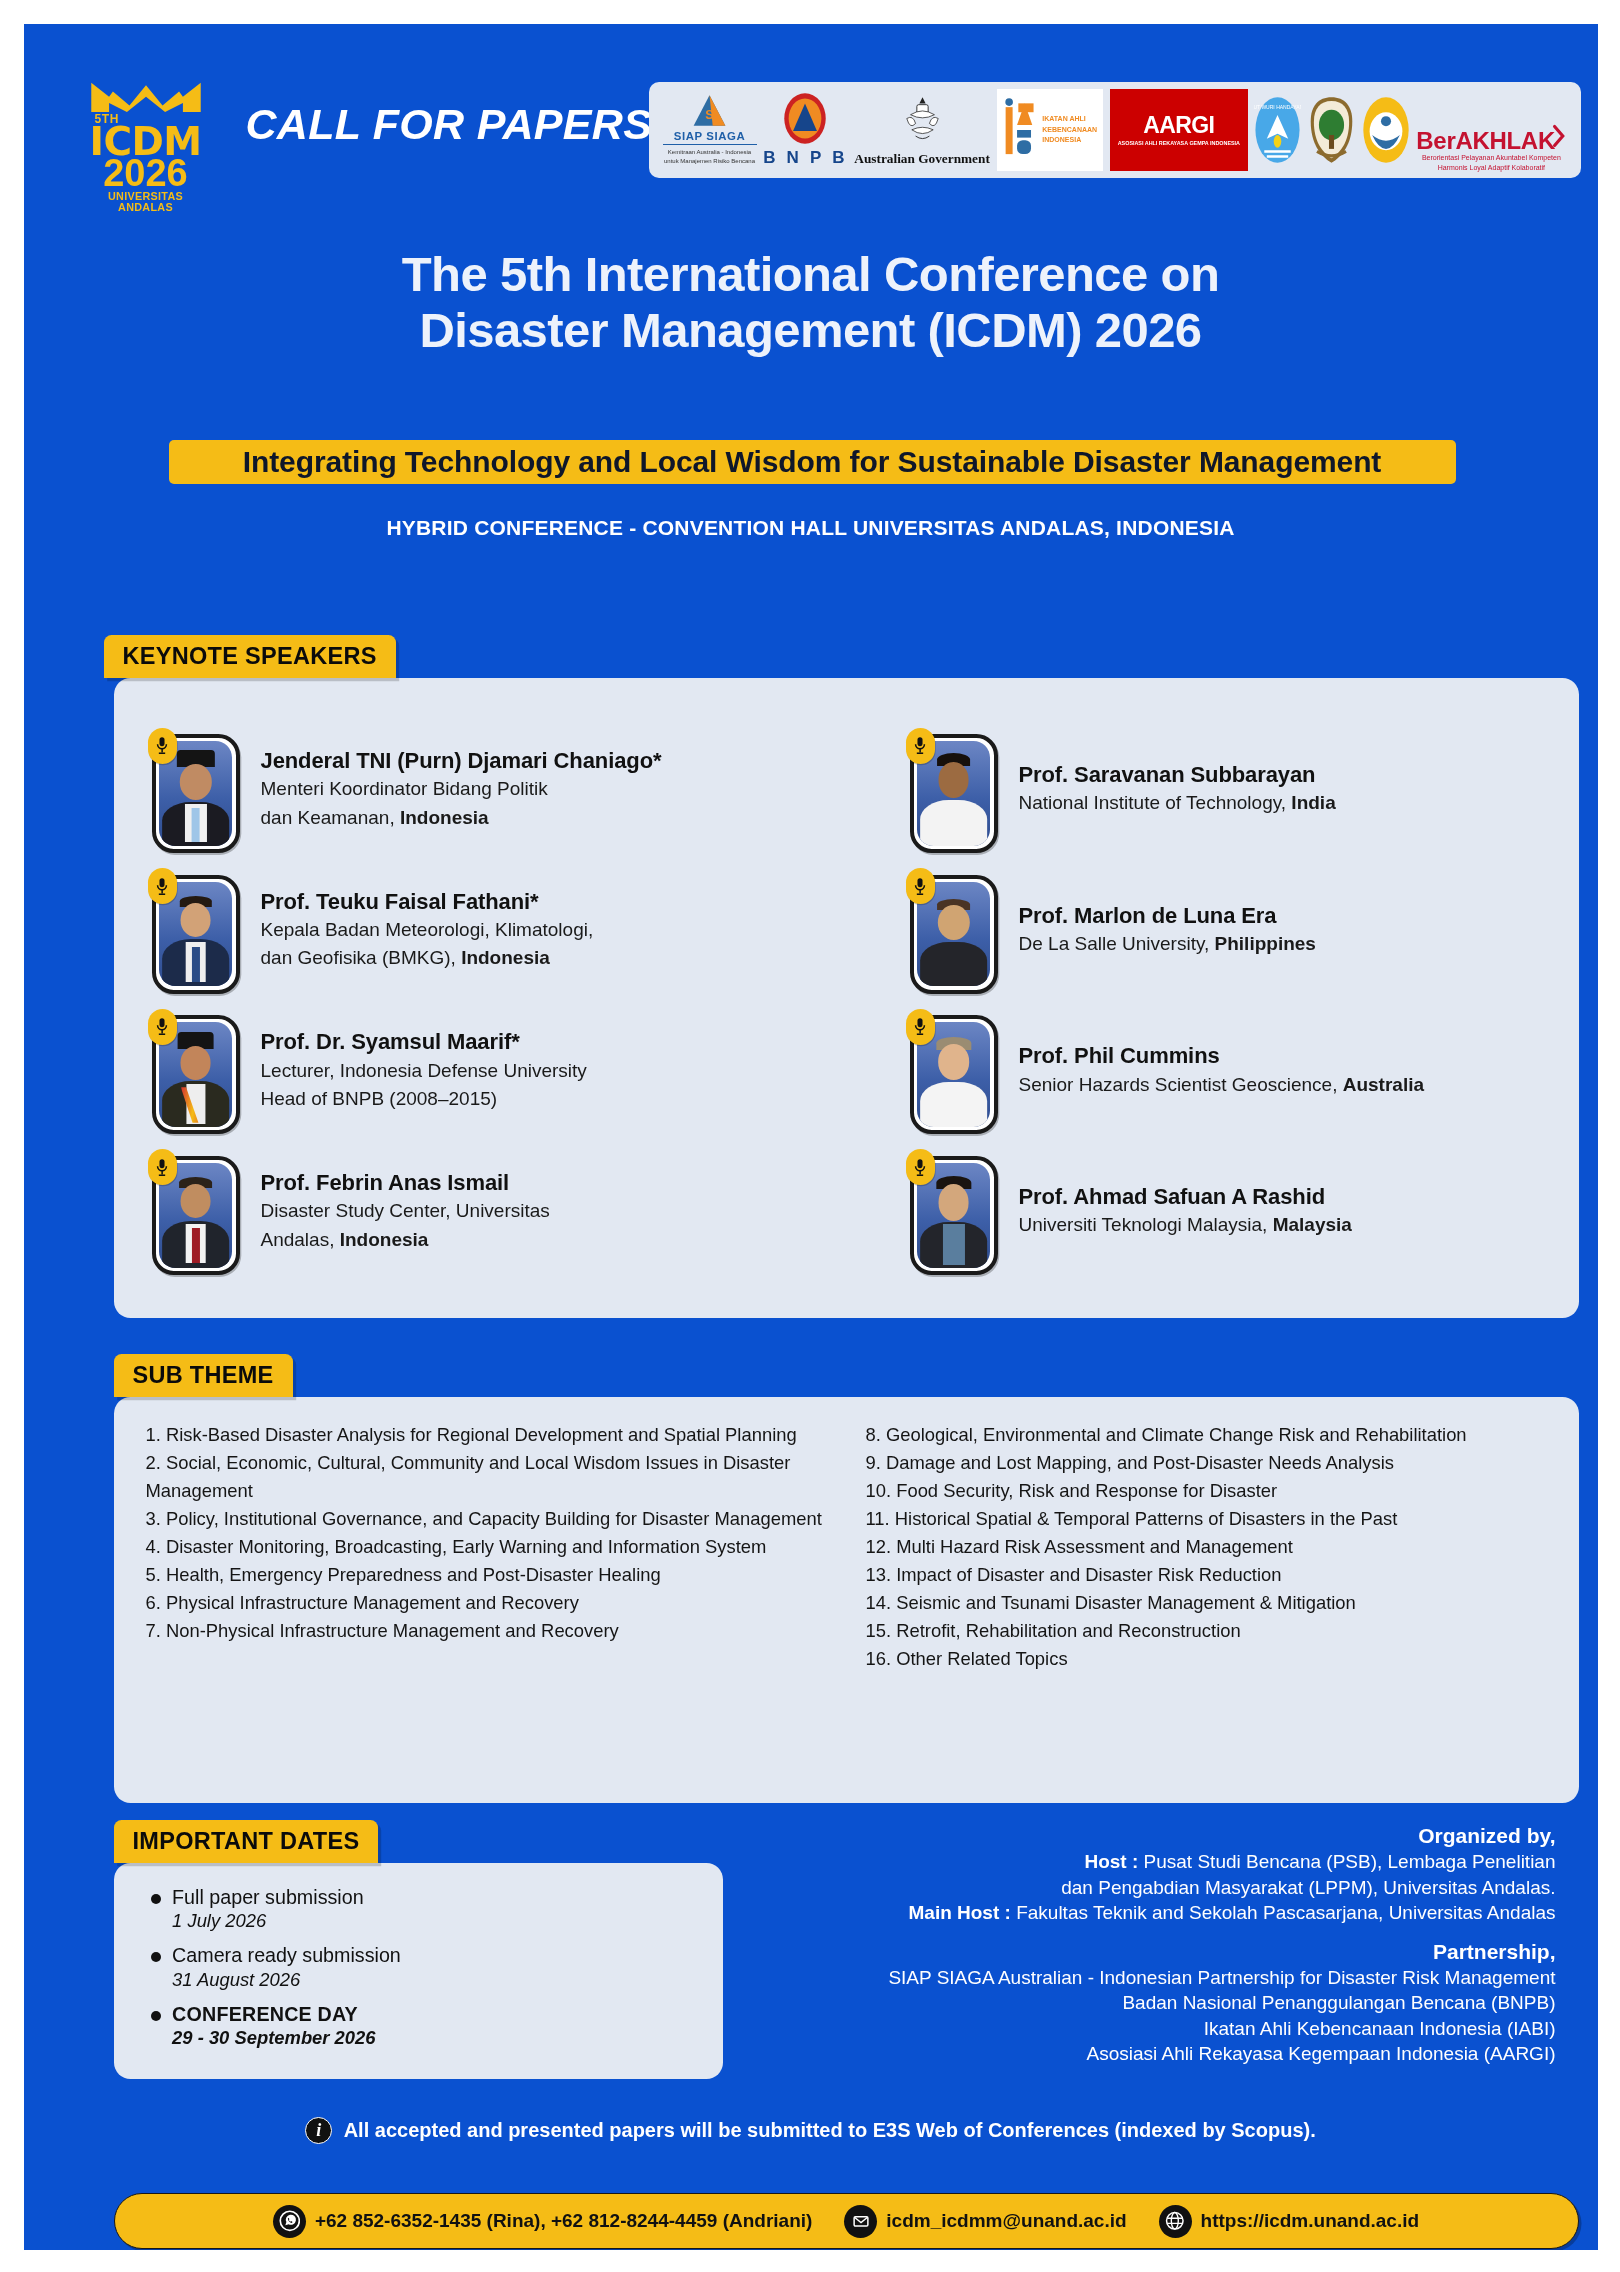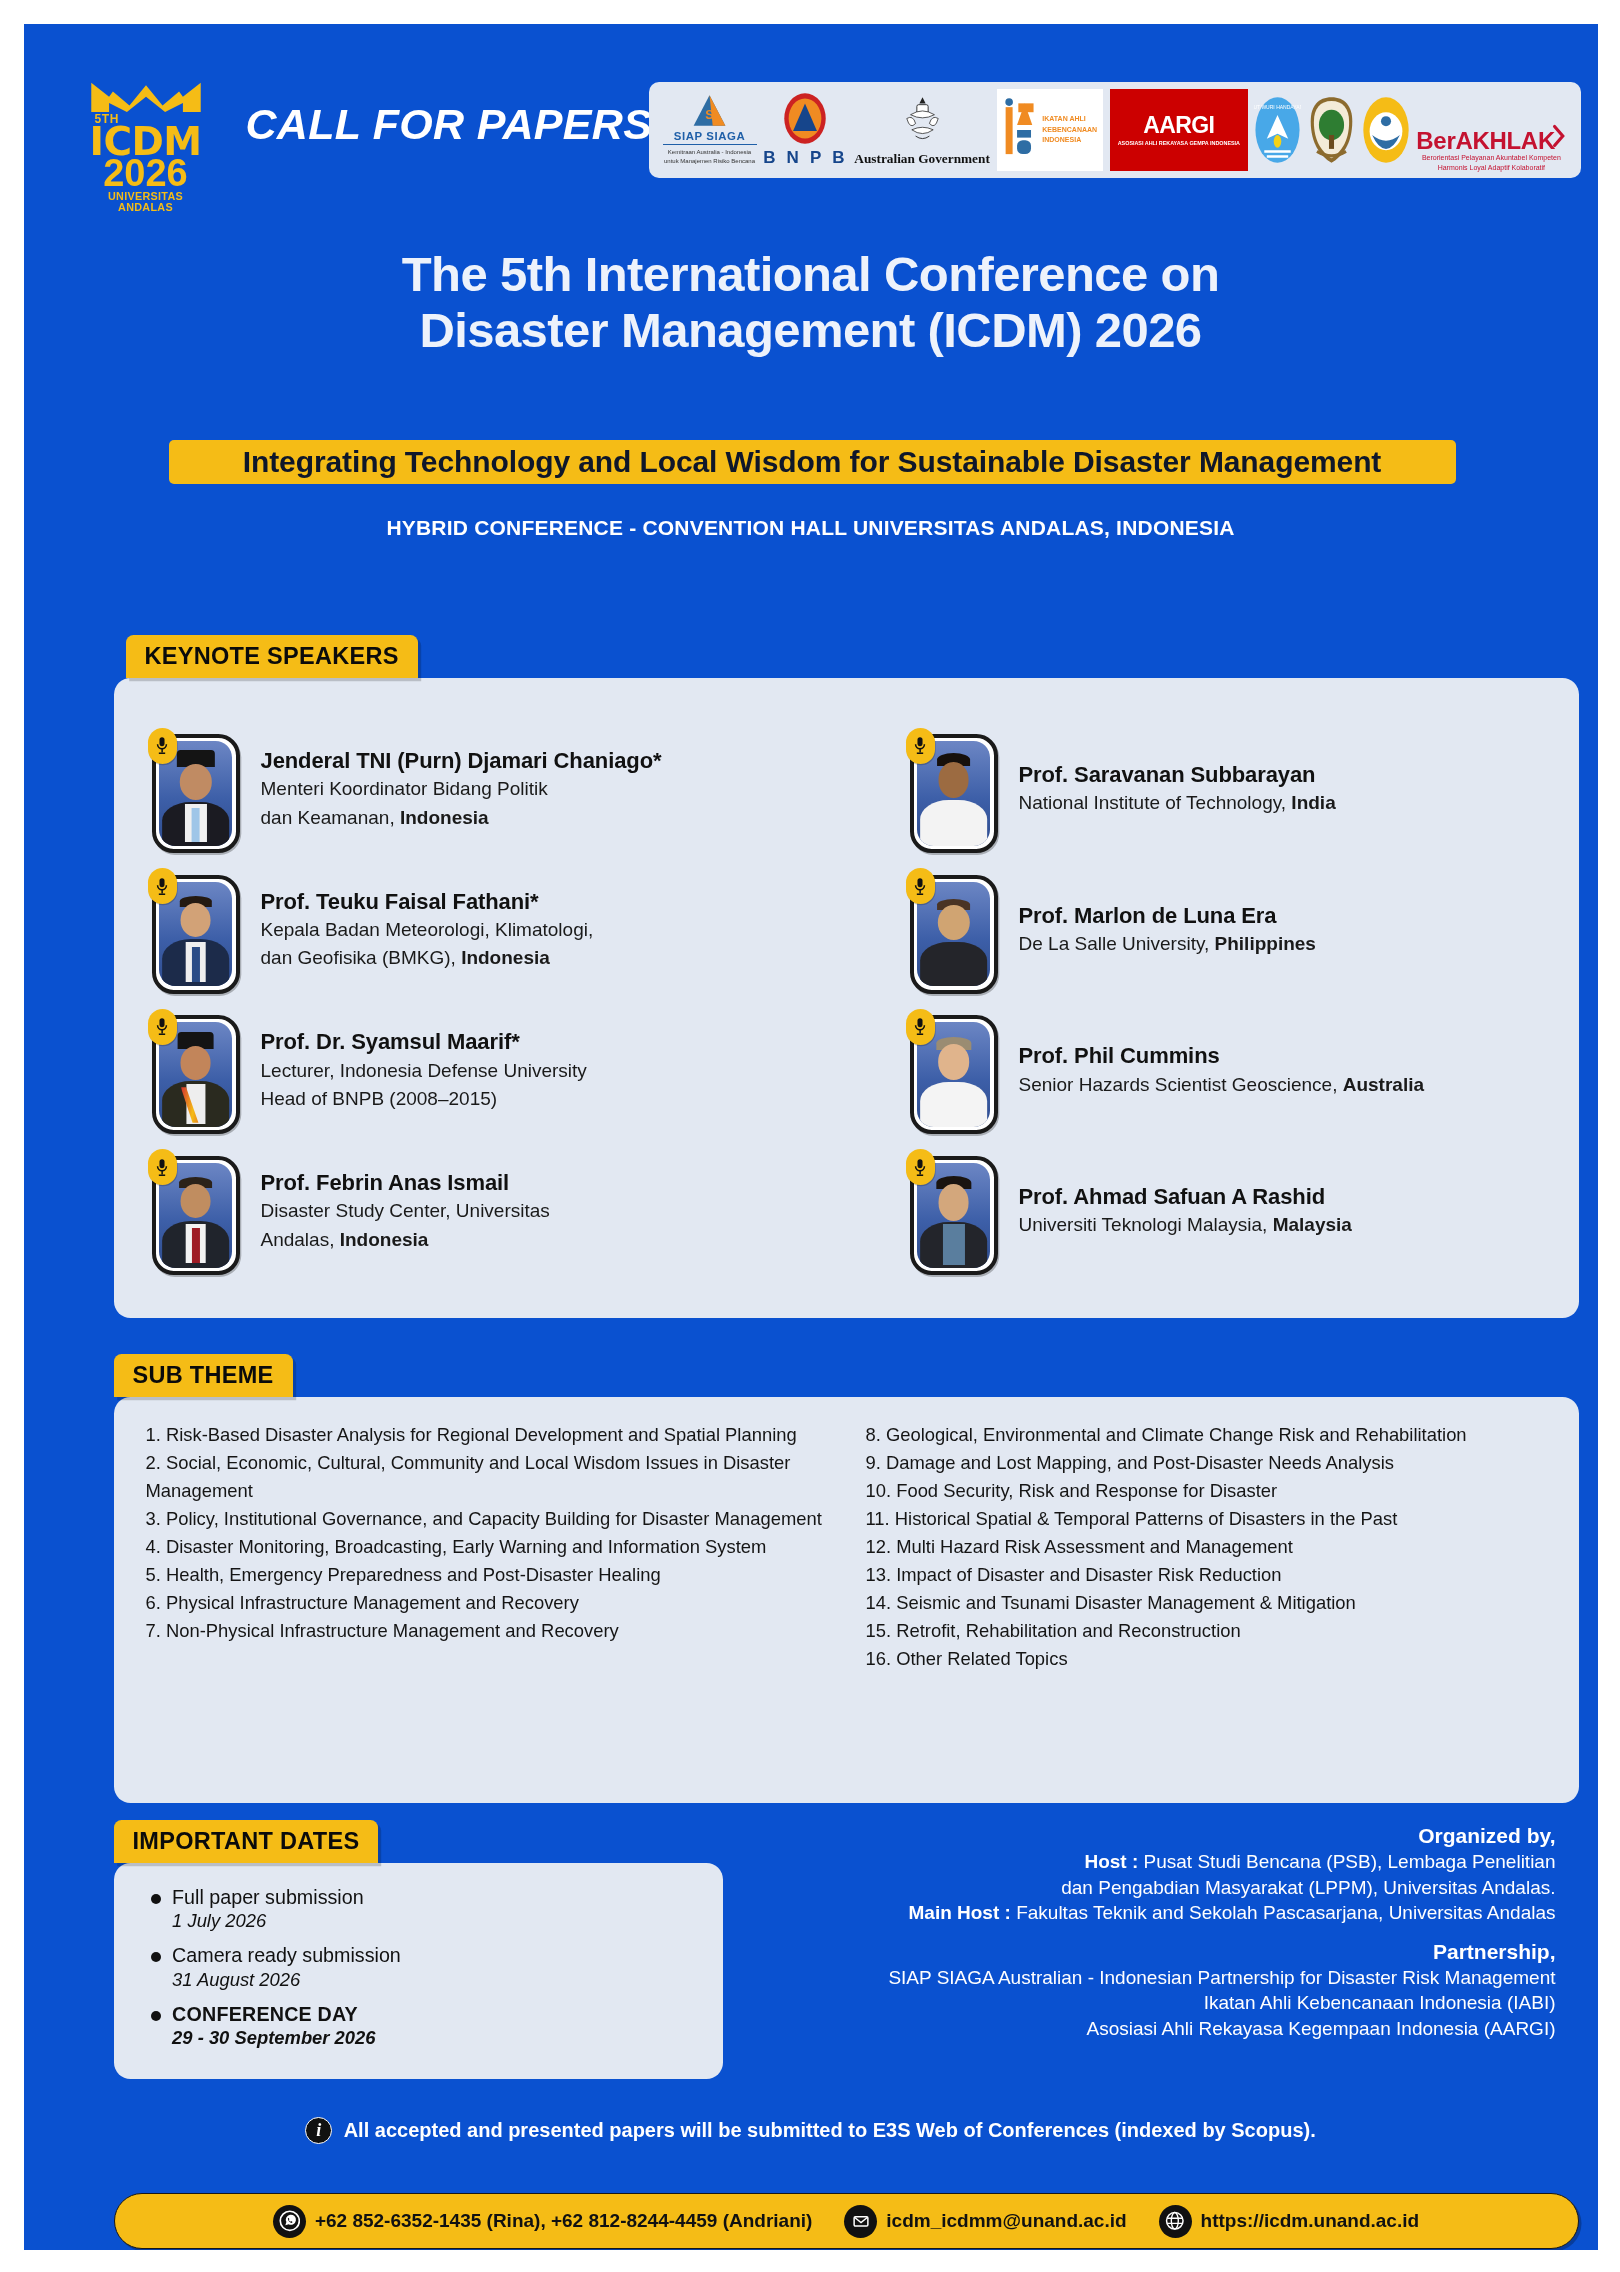--- a/index.html
+++ b/index.html
@@ -183,21 +183,21 @@
   }
 
   .panel {
     position: absolute;
     background: #E2E8F2;
     border-radius: 16.5px;
     z-index: 2;
   }
 
   
-  #tab-keynote { left: 102px; top: 611px; height: 43px; }
+  #tab-keynote { left: 80px; top: 611px; height: 43px; }
   #panel-keynote { left: 90px; top: 654px; width: 1465px; height: 640px; }
 
   .spk-col { position: absolute; top: 56px; }
   .spk-col.left  { left: 38px; width: 723px; }
   .spk-col.right { left: 796px; width: 685px; }
 
   .speaker { position: relative; display: flex; align-items: flex-start; margin-bottom: 21.6px; }
   .spk-photo-wrap { position: relative; flex: 0 0 auto; width: 94px; }
   .spk-frame {
     width: 88px; height: 119px;
@@ -757,20 +757,21 @@
   </div>
 
   <div class="org-block">
     <div class="org-head">Organized by,</div>
     <div class="org-line"><b>Host : </b><span>Pusat Studi Bencana (PSB), Lembaga Penelitian</span></div>
     <div class="org-line">dan Pengabdian Masyarakat (LPPM), Universitas Andalas.</div>
     <div class="org-line"><b>Main Host : </b><span>Fakultas Teknik and Sekolah Pascasarjana, Universitas Andalas</span></div>
     <div class="org-gap"></div>
     <div class="org-head">Partnership,</div>
     <div class="org-line">SIAP SIAGA Australian - Indonesian Partnership for Disaster Risk Management</div>
+    <div class="org-line">Badan Nasional Penanggulangan Bencana (BNPB)</div>
     <div class="org-line">Ikatan Ahli Kebencanaan Indonesia (IABI)</div>
     <div class="org-line">Asosiasi Ahli Rekayasa Kegempaan Indonesia (AARGI)</div>
   </div>
 
   <div class="note-line">
     <div class="note-icon">i</div>
     <div class="note-text"><span>All accepted and presented papers will be submitted to  </span><b>E3S Web of Conferences (indexed by Scopus).</b></div>
   </div>
 
   <div class="contact-bar">

